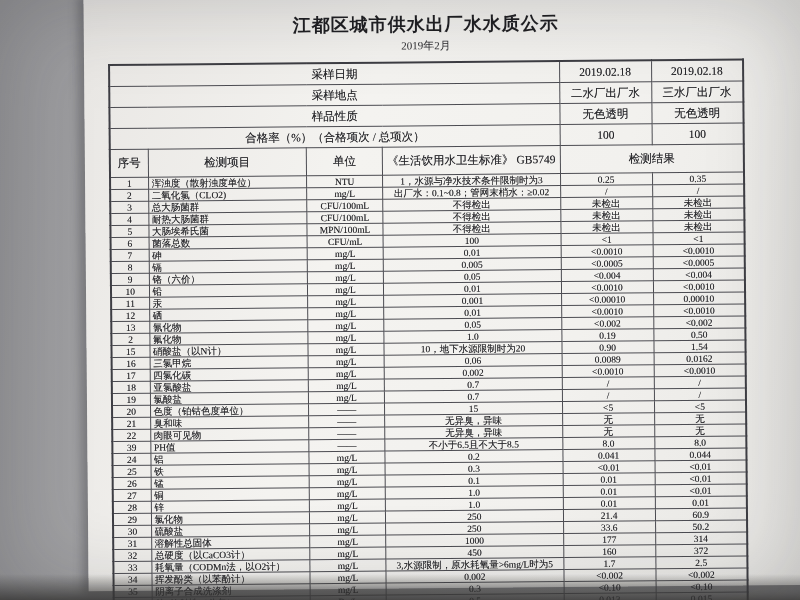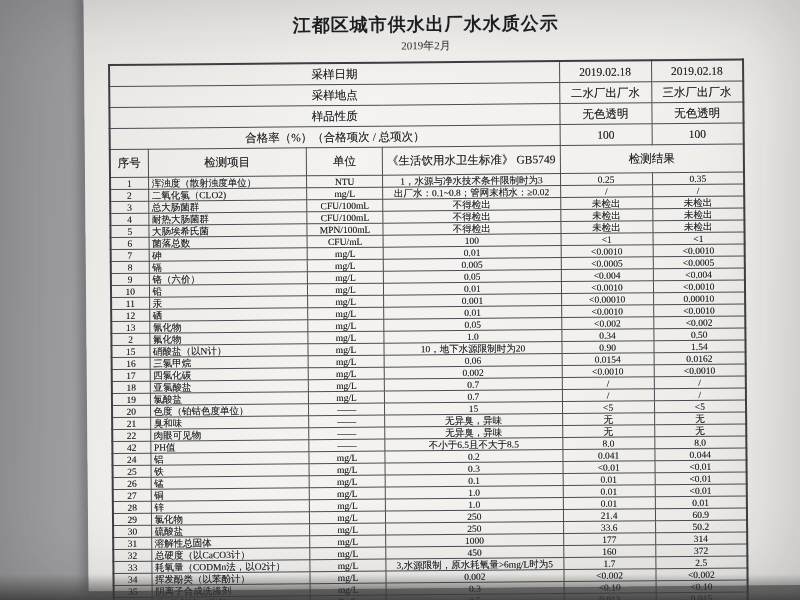--- a/index.html
+++ b/index.html
@@ -228,39 +228,39 @@
     <td class="c-std">0.05</td>
     <td class="c-r1">&lt;0.002</td>
     <td class="c-r2">&lt;0.002</td>
   </tr>
 
   <tr>
     <td class="c-no">2</td>
     <td class="c-item">氟化物</td>
     <td class="c-unit">mg/L</td>
     <td class="c-std">1.0</td>
-    <td class="c-r1">0.34</td>
+    <td class="c-r1">0.19</td>
     <td class="c-r2">0.50</td>
   </tr>
 
   <tr>
     <td class="c-no">15</td>
     <td class="c-item">硝酸盐（以N计）</td>
     <td class="c-unit">mg/L</td>
     <td class="c-std">10，地下水源限制时为20</td>
     <td class="c-r1">0.90</td>
     <td class="c-r2">1.54</td>
   </tr>
 
   <tr>
     <td class="c-no">16</td>
     <td class="c-item">三氯甲烷</td>
     <td class="c-unit">mg/L</td>
     <td class="c-std">0.06</td>
-    <td class="c-r1">0.0154</td>
+    <td class="c-r1">0.0089</td>
     <td class="c-r2">0.0162</td>
   </tr>
 
   <tr>
     <td class="c-no">17</td>
     <td class="c-item">四氯化碳</td>
     <td class="c-unit">mg/L</td>
     <td class="c-std">0.002</td>
     <td class="c-r1">&lt;0.0010</td>
     <td class="c-r2">&lt;0.0010</td>
@@ -305,21 +305,21 @@
   <tr>
     <td class="c-no">22</td>
     <td class="c-item">肉眼可见物</td>
     <td class="c-unit">——</td>
     <td class="c-std">无异臭，异味</td>
     <td class="c-r1">无</td>
     <td class="c-r2">无</td>
   </tr>
 
   <tr>
-    <td class="c-no">42</td>
+    <td class="c-no">39</td>
     <td class="c-item">PH值</td>
     <td class="c-unit">——</td>
     <td class="c-std">不小于6.5且不大于8.5</td>
     <td class="c-r1">8.0</td>
     <td class="c-r2">8.0</td>
   </tr>
 
   <tr>
     <td class="c-no">24</td>
     <td class="c-item">铝</td>

